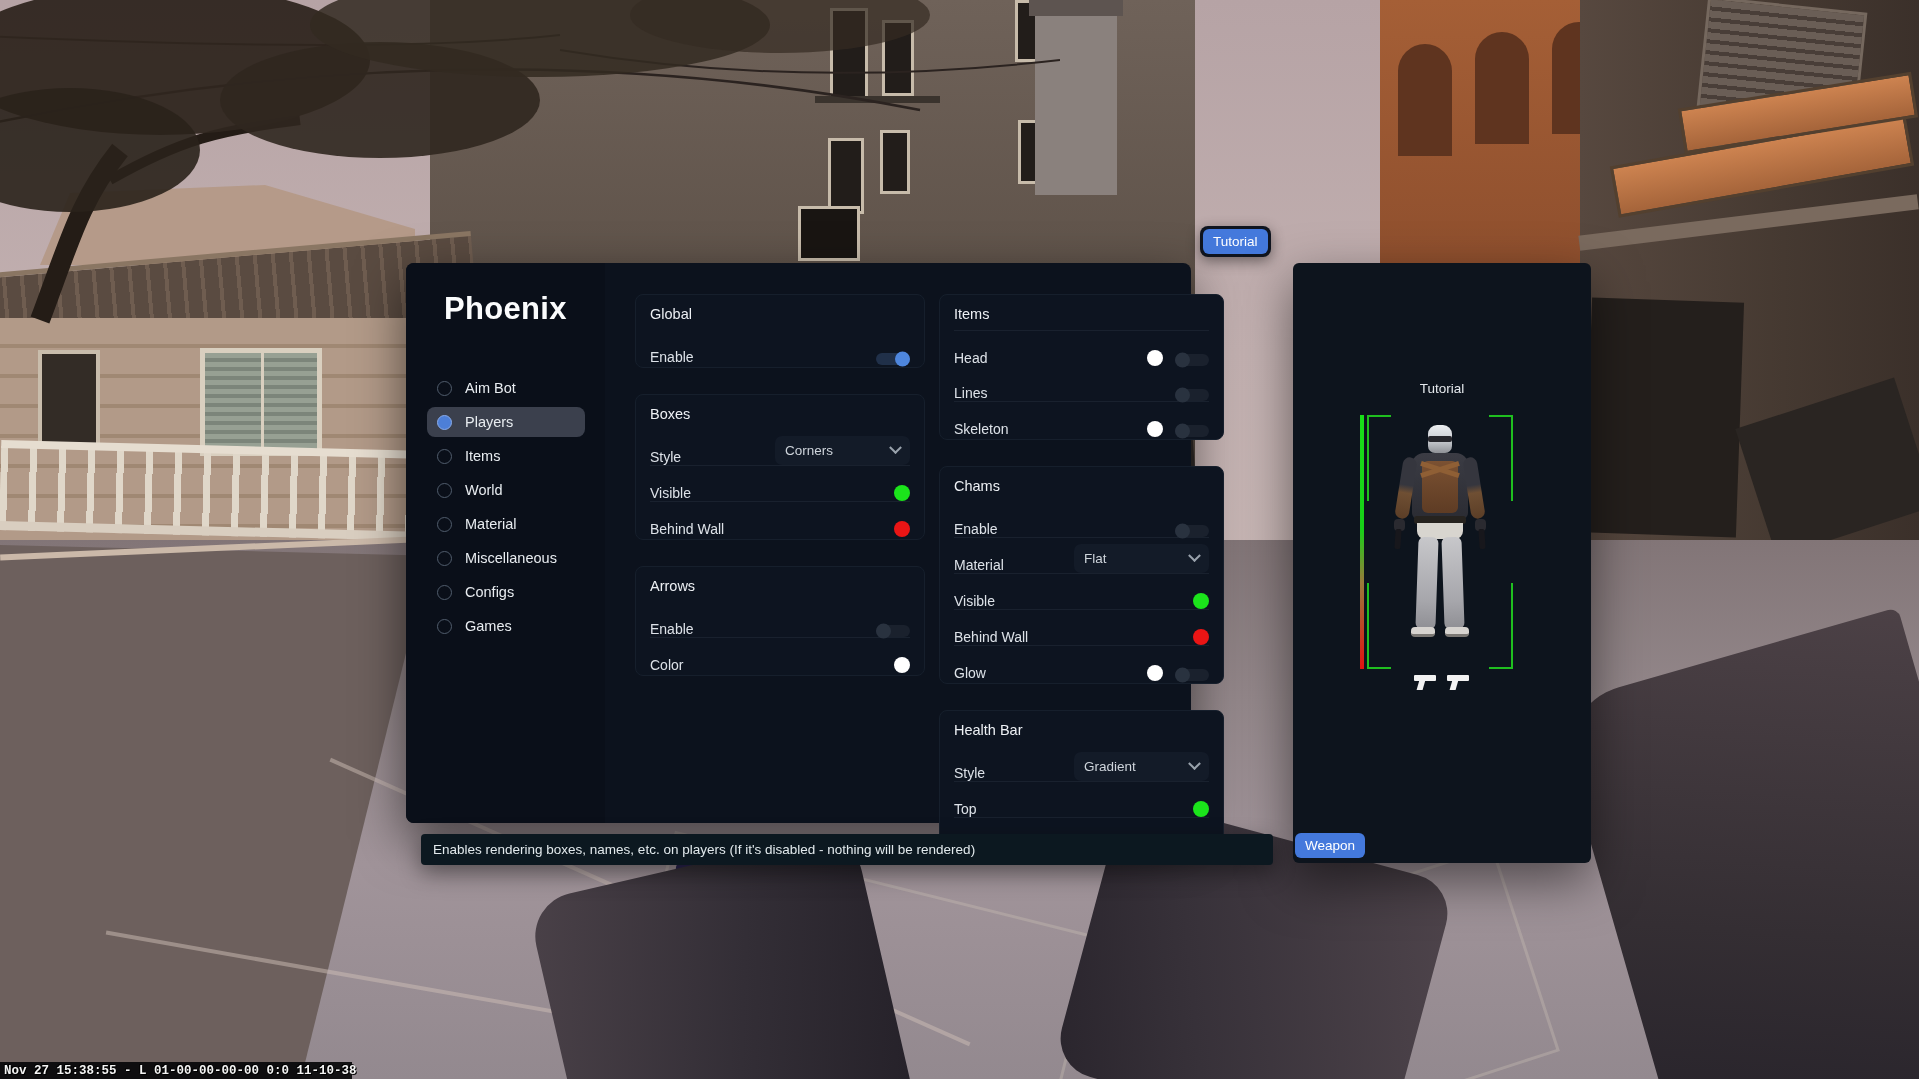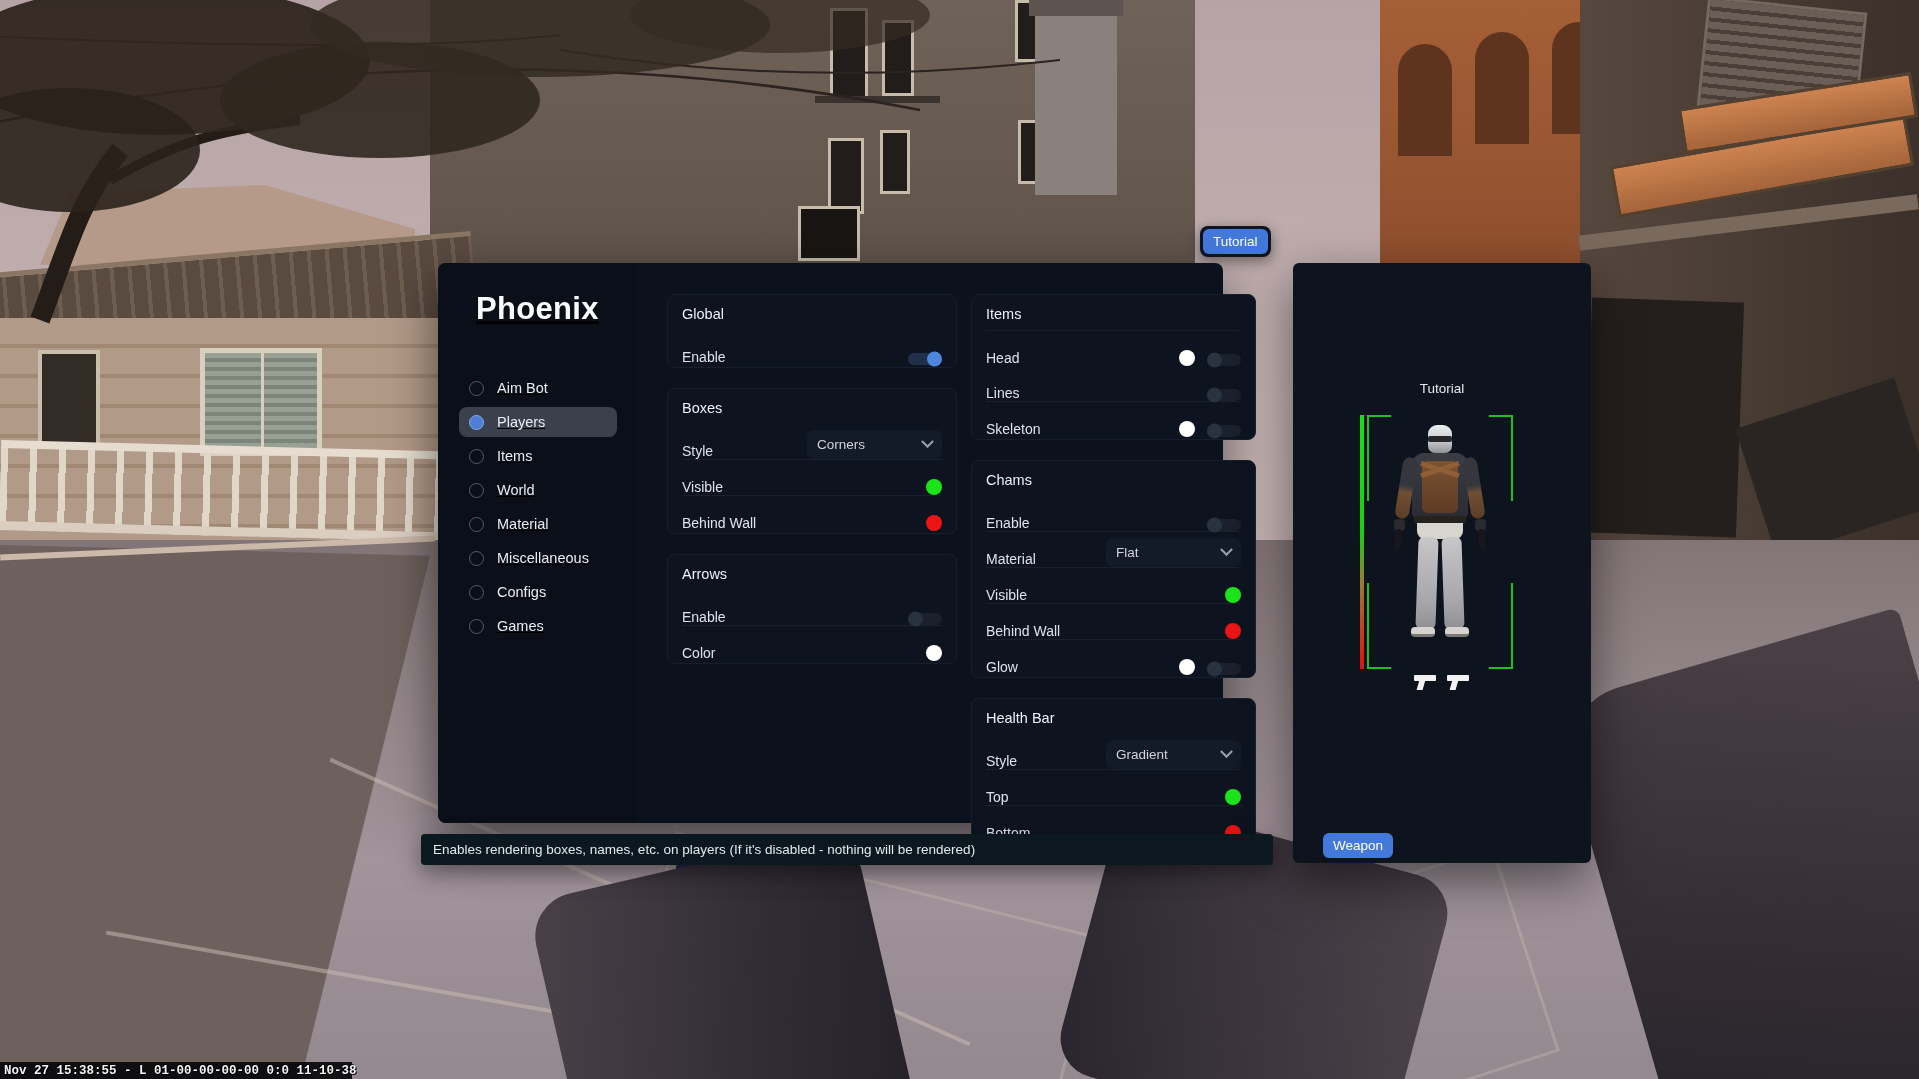--- a/index.html
+++ b/index.html
@@ -61,38 +61,38 @@
        background:linear-gradient(250deg,#4e444b 0%,#373139 65%,#2a252d 100%);}
   .arm-right{left:1608px;top:648px;width:360px;height:460px;border-radius:70px 10px 0 0;transform:rotate(-16deg);
        background:linear-gradient(200deg,#4c4146 0%,#342e33 60%,#26222a 100%);}
 
   
   .tutorial-chip{left:1200px;top:226px;background:#10151f;border-radius:8px;padding:3px;box-shadow:0 4px 14px rgba(0,0,0,.45);}
   .btn-blue{background:#4479dc;color:#fff;border:none;border-radius:6px;
        font-family:"Liberation Sans",sans-serif;font-size:13.5px;padding:5px 10px;cursor:pointer;}
 
   
-  .menu-panel{left:438px;top:263px;width:785px;height:560px;background:#0c121d;border-radius:8px;
-       box-shadow:0 18px 50px rgba(0,0,0,.55);display:flex;text-decoration:underline;}
+  .menu-panel{left:406px;top:263px;width:785px;height:560px;background:#0c121d;border-radius:8px;
+       box-shadow:0 18px 50px rgba(0,0,0,.55);display:flex;}
   .sidebar{width:199px;background:#0a0f19;border-radius:8px 0 0 8px;padding-top:28px;box-sizing:border-box;flex:none;}
   .menu-title{margin-left:38px;font-size:31px;font-weight:bold;color:#fbfcfd;letter-spacing:.3px;}
   .nav{margin-top:46px;}
   .nav-item{height:30px;margin:2px 20px 4px 21px;padding-left:10px;border-radius:8px;
        display:flex;align-items:center;gap:13px;cursor:pointer;}
   .nav-item[data-selected="true"]{background:#3b404d;}
   .radio{width:15px;height:15px;border:1.5px solid #505c6c;border-radius:50%;box-sizing:border-box;flex:none;}
   .nav-item[data-selected="true"] .radio{background:#4d7fd7;border-color:#8aabe8;}
   .nav-label{font-size:14.5px;color:#e8ecf0;}
 
   .content{position:relative;flex:1;}
   .col{position:absolute;top:31px;}
   .col1{left:30px;width:290px;}
   .col2{left:334px;width:285px;}
   .section{background:#0d1420;border:1px solid #161f2c;border-radius:8px;
-       padding:2px 14px;margin-bottom:20px;box-sizing:border-box;}
+       padding:2px 14px;margin-bottom:26px;box-sizing:border-box;}
   .sec-title{height:33px;display:flex;align-items:center;font-size:14.5px;color:#edf0f4;}
   .row{height:35px;display:flex;align-items:flex-end;border-top:1px solid #19212e;}
   .row.nb{border-top:none;}
   .rlabel{flex:1;font-size:14px;color:#dde2e8;}
   .toggle{width:34px;height:12px;border-radius:6px;background:#1a212d;position:relative;flex:none;cursor:pointer;}
   .toggle .knob{position:absolute;left:0;top:50%;transform:translateY(-50%);
        width:15px;height:15px;border-radius:50%;background:#29323f;}
   .toggle[data-state="on"]{background:#203049;}
   .toggle[data-state="on"] .knob{left:19px;background:#4e86dd;}
   .dot{width:16px;height:16px;border-radius:50%;flex:none;cursor:pointer;}
@@ -150,21 +150,21 @@
        background:linear-gradient(180deg,#c7c7ca,#a6a6ab 70%,#8f8f94);}
   .f-leg.l{left:50px;top:122px;transform:rotate(2deg);}
   .f-leg.r{left:76px;top:122px;transform:rotate(-2deg);}
   .f-shoe{width:24px;height:10px;background:#d6d3cf;border-radius:4px;border-bottom:3px solid #7b7874;box-sizing:border-box;}
   .f-shoe.l{left:44px;top:212px;}
   .f-shoe.r{left:78px;top:212px;}
   .pistols{position:absolute;left:121px;top:410px;display:flex;gap:9px;}
   .pistol{position:relative;width:24px;height:17px;}
   .p-slide{position:absolute;left:0;top:2px;width:22px;height:6px;background:#f2f2f2;border-radius:1px;}
   .p-grip{position:absolute;left:4px;top:7px;width:6px;height:10px;background:#f2f2f2;transform:skewX(-16deg);}
-  .weapon-btn{position:absolute;left:30px;top:570px;}
+  .weapon-btn{position:absolute;left:2px;top:570px;}
 
   
   .timestamp{left:0;top:1062px;width:352px;height:17px;background:rgba(7,7,9,.92);
        font-family:"Liberation Mono",monospace;font-weight:bold;font-size:12.5px;color:#f4f4f4;
        display:flex;align-items:center;padding-left:4px;box-sizing:border-box;
        text-shadow:1px 1px 0 #000,-1px -1px 0 #000;white-space:nowrap;}
 </style>
 </head>
 <body>
 

